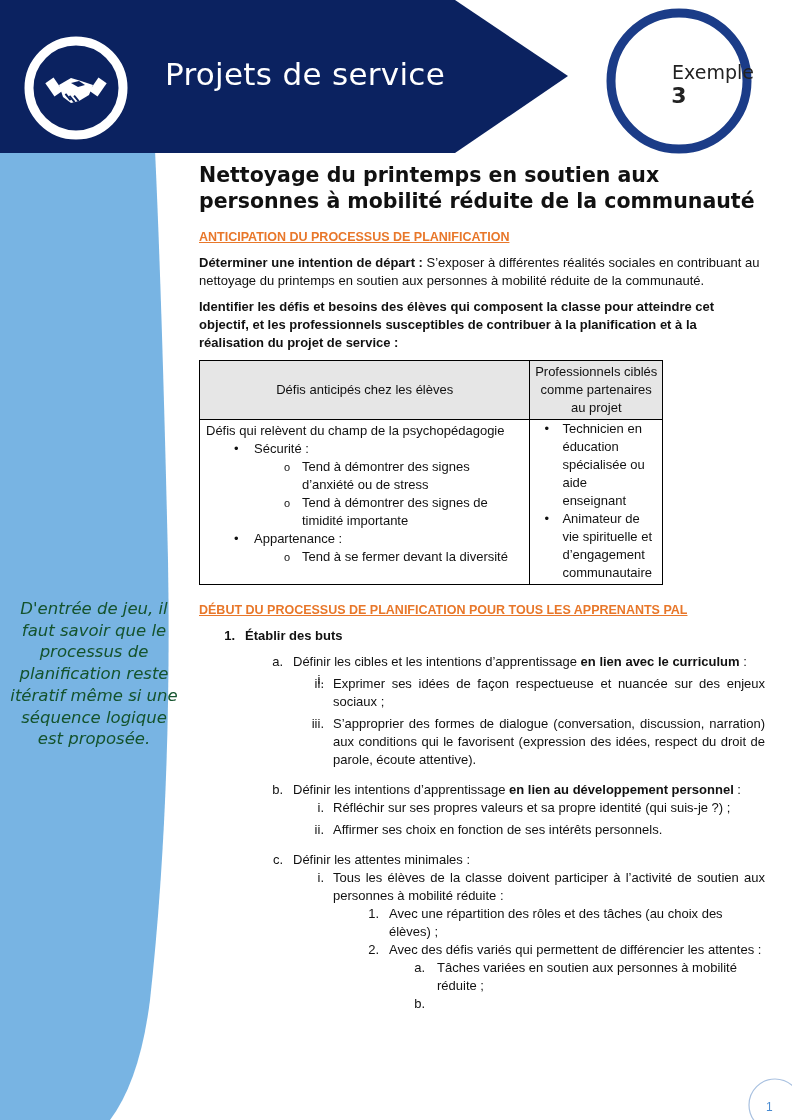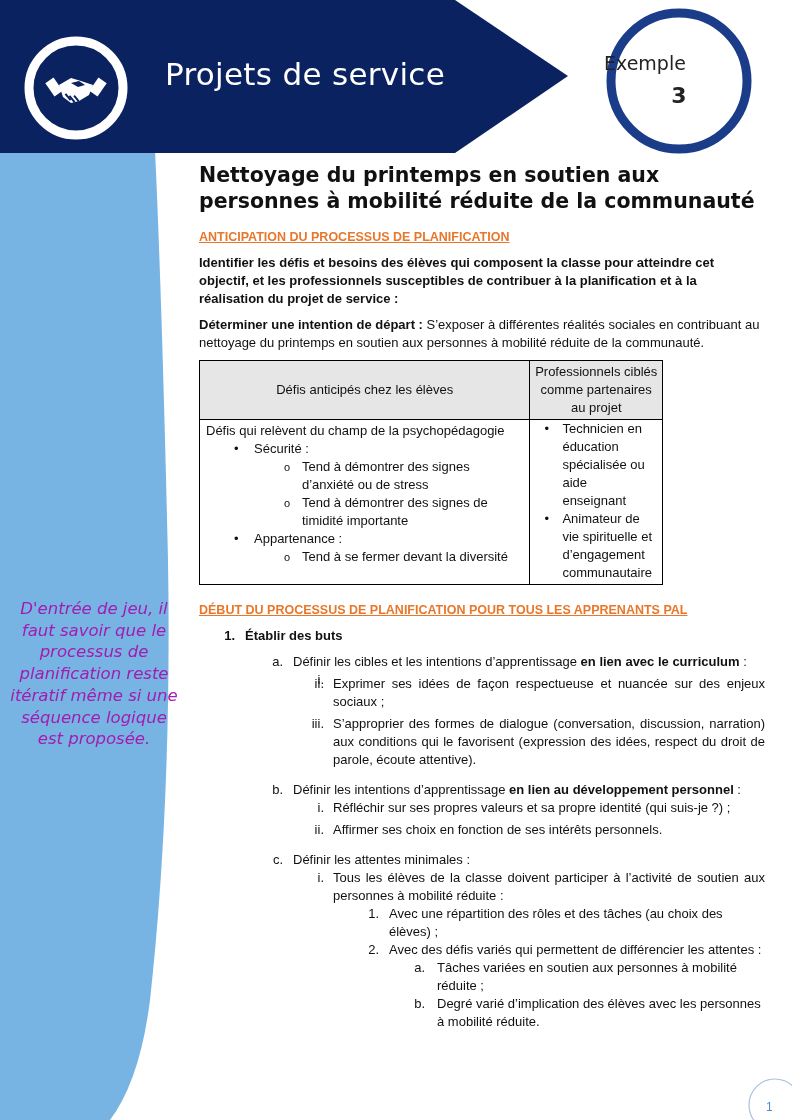--- a/index.html
+++ b/index.html
@@ -2,23 +2,23 @@
 <html><head>
 <meta charset="utf-8">
 <style>
   html, body { margin: 0; padding: 0; }
   body { width: 792px; height: 1120px; position: relative; overflow: hidden; background: #ffffff; font-family: "Liberation Sans", sans-serif; color: #111; }
   .sidebar-shape { position: absolute; left: 0; top: 0; width: 792px; height: 1120px; z-index: 0; }
   .banner { position: absolute; left: 0; top: 0; width: 792px; height: 160px; z-index: 1; }
   .handshake-wrap { position: absolute; left: 23px; top: 35px; width: 106px; height: 106px; z-index: 3; }
   .banner-title { position: absolute; left: 165px; top: 56px; font-size: 31px; font-weight: normal; color: #fff; z-index: 3; font-family: "DejaVu Sans", sans-serif; letter-spacing: 0.3px; }
   .example-badge { position: absolute; left: 604px; top: 6px; width: 150px; height: 150px; z-index: 3; }
-  .example-label { position: absolute; left: 604px; top: 52px; width: 150px; text-align: left; font-size: 19px; color: #222; z-index: 4; font-family: "DejaVu Sans", sans-serif; }
+  .example-label { position: absolute; left: 604px; top: 61px; width: 150px; text-align: right; font-size: 19px; color: #222; z-index: 4; font-family: "DejaVu Sans", sans-serif; }
   .example-num { position: absolute; left: 604px; top: 83px; width: 150px; text-align: center; font-size: 22px; font-weight: bold; color: #222; z-index: 4; font-family: "DejaVu Sans", sans-serif; }
-  .sidebar-note { position: absolute; left: 10px; top: 598px; width: 168px; text-align: center; font-style: italic; font-size: 16.5px; line-height: 21.7px; color: #a21caf; z-index: 3; font-family: "DejaVu Sans", sans-serif; }
+  .sidebar-note { position: absolute; left: 10px; top: 598px; width: 168px; text-align: center; font-style: italic; font-size: 16.5px; line-height: 21.7px; color: #14532d; z-index: 3; font-family: "DejaVu Sans", sans-serif; }
   .content { position: absolute; left: 199px; top: 160px; width: 566px; z-index: 3; font-size: 13px; line-height: 18px; font-family: "Liberation Sans", sans-serif; }
   .doc-title { text-align: left; font-family: "DejaVu Sans", sans-serif; font-size: 20.5px; font-weight: bold; line-height: 26px; margin: 2px 0 14px 0; color: #111; }
   .section-heading { color: #e8772a; text-decoration: underline; font-weight: bold; font-size: 12.5px; margin: 0 0 8px 0; }
   p { margin: 0 0 8px 0; }
   table { border-collapse: collapse; width: 464px; font-size: 13px; line-height: 18px; margin: 4px 0 16px 0; }
   th { background: #e6e6e6; font-weight: normal; border: 1px solid #000; padding: 2px 4px; }
   td { border: 1px solid #000; vertical-align: top; padding: 2px 6px; }
   ul.dots, ul.circles { margin: 0; padding: 0; list-style: none; }
   ul.dots > li { position: relative; padding-left: 48px; }
   ul.dots > li::before { content: "•"; position: absolute; left: 28px; }
@@ -74,22 +74,22 @@
 </svg>
 <div class="example-label">Exemple</div>
 <div class="example-num">3</div>
 
 <div class="sidebar-note">D'entrée de jeu, il faut savoir que le processus de planification reste itératif même si une séquence logique est proposée.</div>
 
 <div class="content">
   <div class="doc-title">Nettoyage du printemps en soutien aux personnes à mobilité réduite de la communauté</div>
 
   <div class="section-heading">ANTICIPATION DU PROCESSUS DE PLANIFICATION</div>
+  <p><b>Déterminer une intention de départ :</b><span> S’exposer à différentes réalités sociales en contribuant au nettoyage du printemps en soutien aux personnes à mobilité réduite de la communauté.</span></p>
   <p><b>Identifier les défis et besoins des élèves qui composent la classe pour atteindre cet objectif, et les professionnels susceptibles de contribuer à la planification et à la réalisation du projet de service :</b></p>
-  <p><b>Déterminer une intention de départ :</b><span> S’exposer à différentes réalités sociales en contribuant au nettoyage du printemps en soutien aux personnes à mobilité réduite de la communauté.</span></p>
 
   <table>
     <tbody>
         <tr>
       <th style="width:360px">Défis anticipés chez les élèves</th>
       <th>Professionnels ciblés comme partenaires au projet</th>
     </tr>
     <tr>
       <td>
         <div>Défis qui relèvent du champ de la psychopédagogie</div>
@@ -140,19 +140,19 @@
   <div class="ol-item lvl3" style="margin-bottom:12px"><span class="mk">ii.</span><span>Affirmer ses choix en fonction de ses intérêts personnels.</span></div>
 
   <div class="ol-item lvl2">
     <span class="mk">c.</span>
     <span>Définir les attentes minimales :</span>
   </div>
   <div class="ol-item lvl3" style="margin-bottom:0"><span class="mk">i.</span><span>Tous les élèves de la classe doivent participer à l’activité de soutien aux personnes à mobilité réduite :</span></div>
   <div class="ol-item lvl4"><span class="mk">1.</span><span>Avec une répartition des rôles et des tâches (au choix des élèves) ;</span></div>
   <div class="ol-item lvl4"><span class="mk">2.</span><span>Avec des défis variés qui permettent de différencier les attentes :</span></div>
   <div class="ol-item lvl5"><span class="mk">a.</span><span>Tâches variées en soutien aux personnes à mobilité réduite ;</span></div>
-  <div class="ol-item lvl5"><span class="mk">b.</span><span>Degré varié d’implication des élèves avec les personnes à mobilité réduite.</span></div>
+  <div class="ol-item lvl5"><span class="mk">b.</span></div>
 </div>
 
 <svg class="page-num" viewBox="0 0 60 60">
   <circle cx="30" cy="30" r="26" fill="none" stroke="#a9c1e0" stroke-width="1.2"></circle>
 </svg>
 <div class="page-num-text">1</div>
 
 </body></html>

